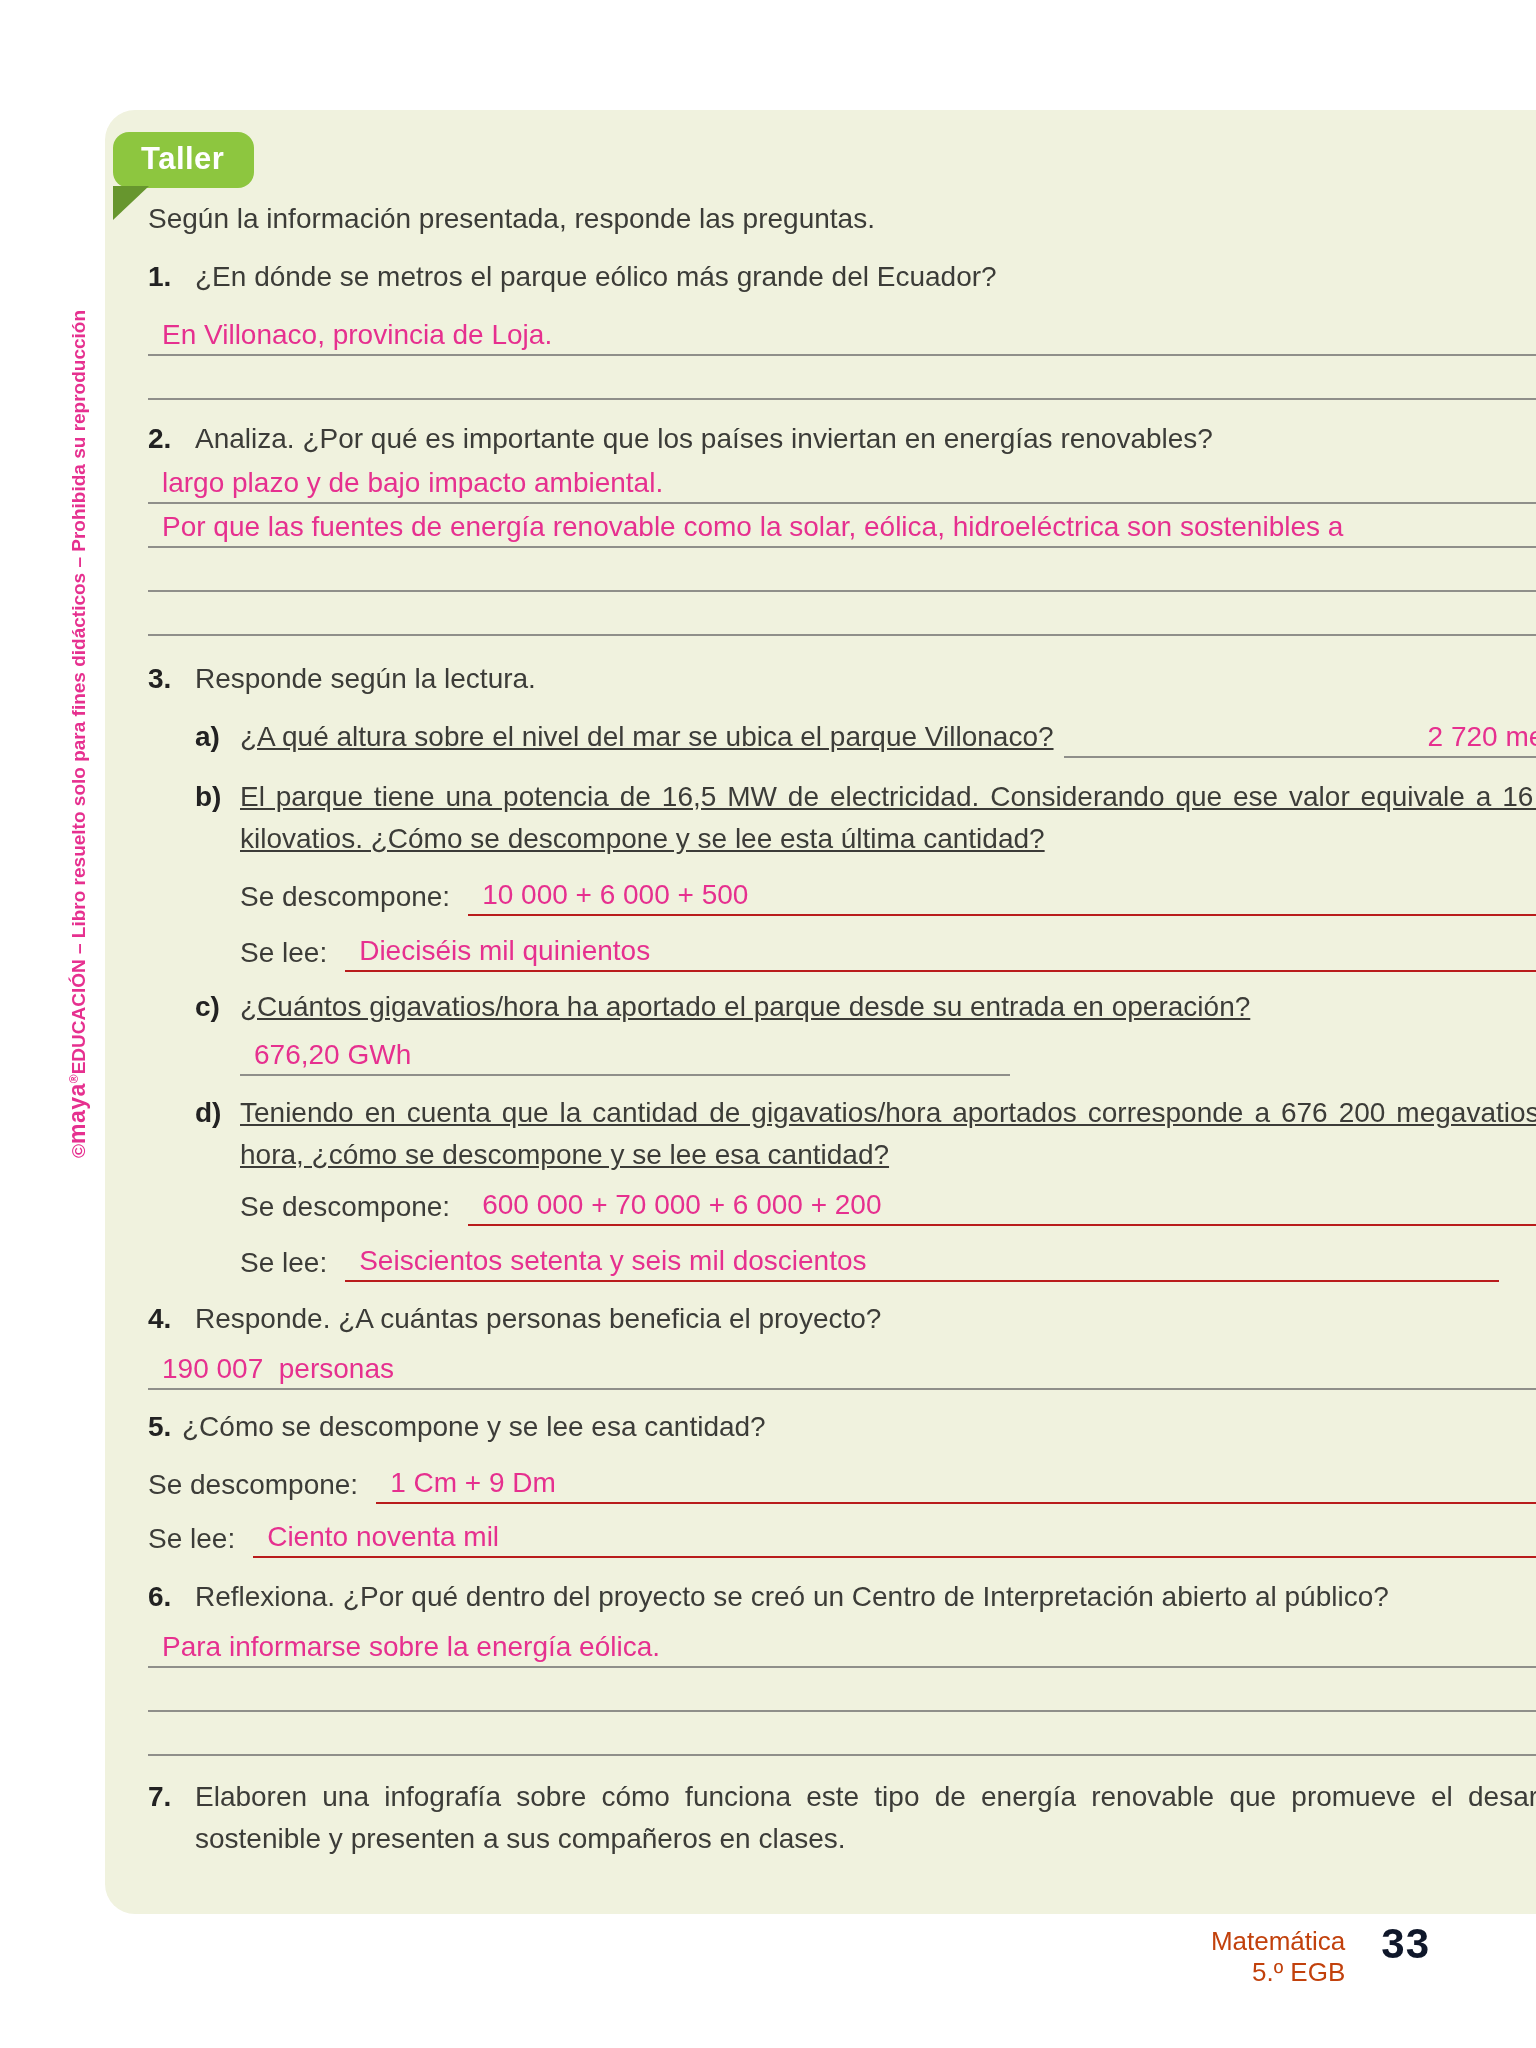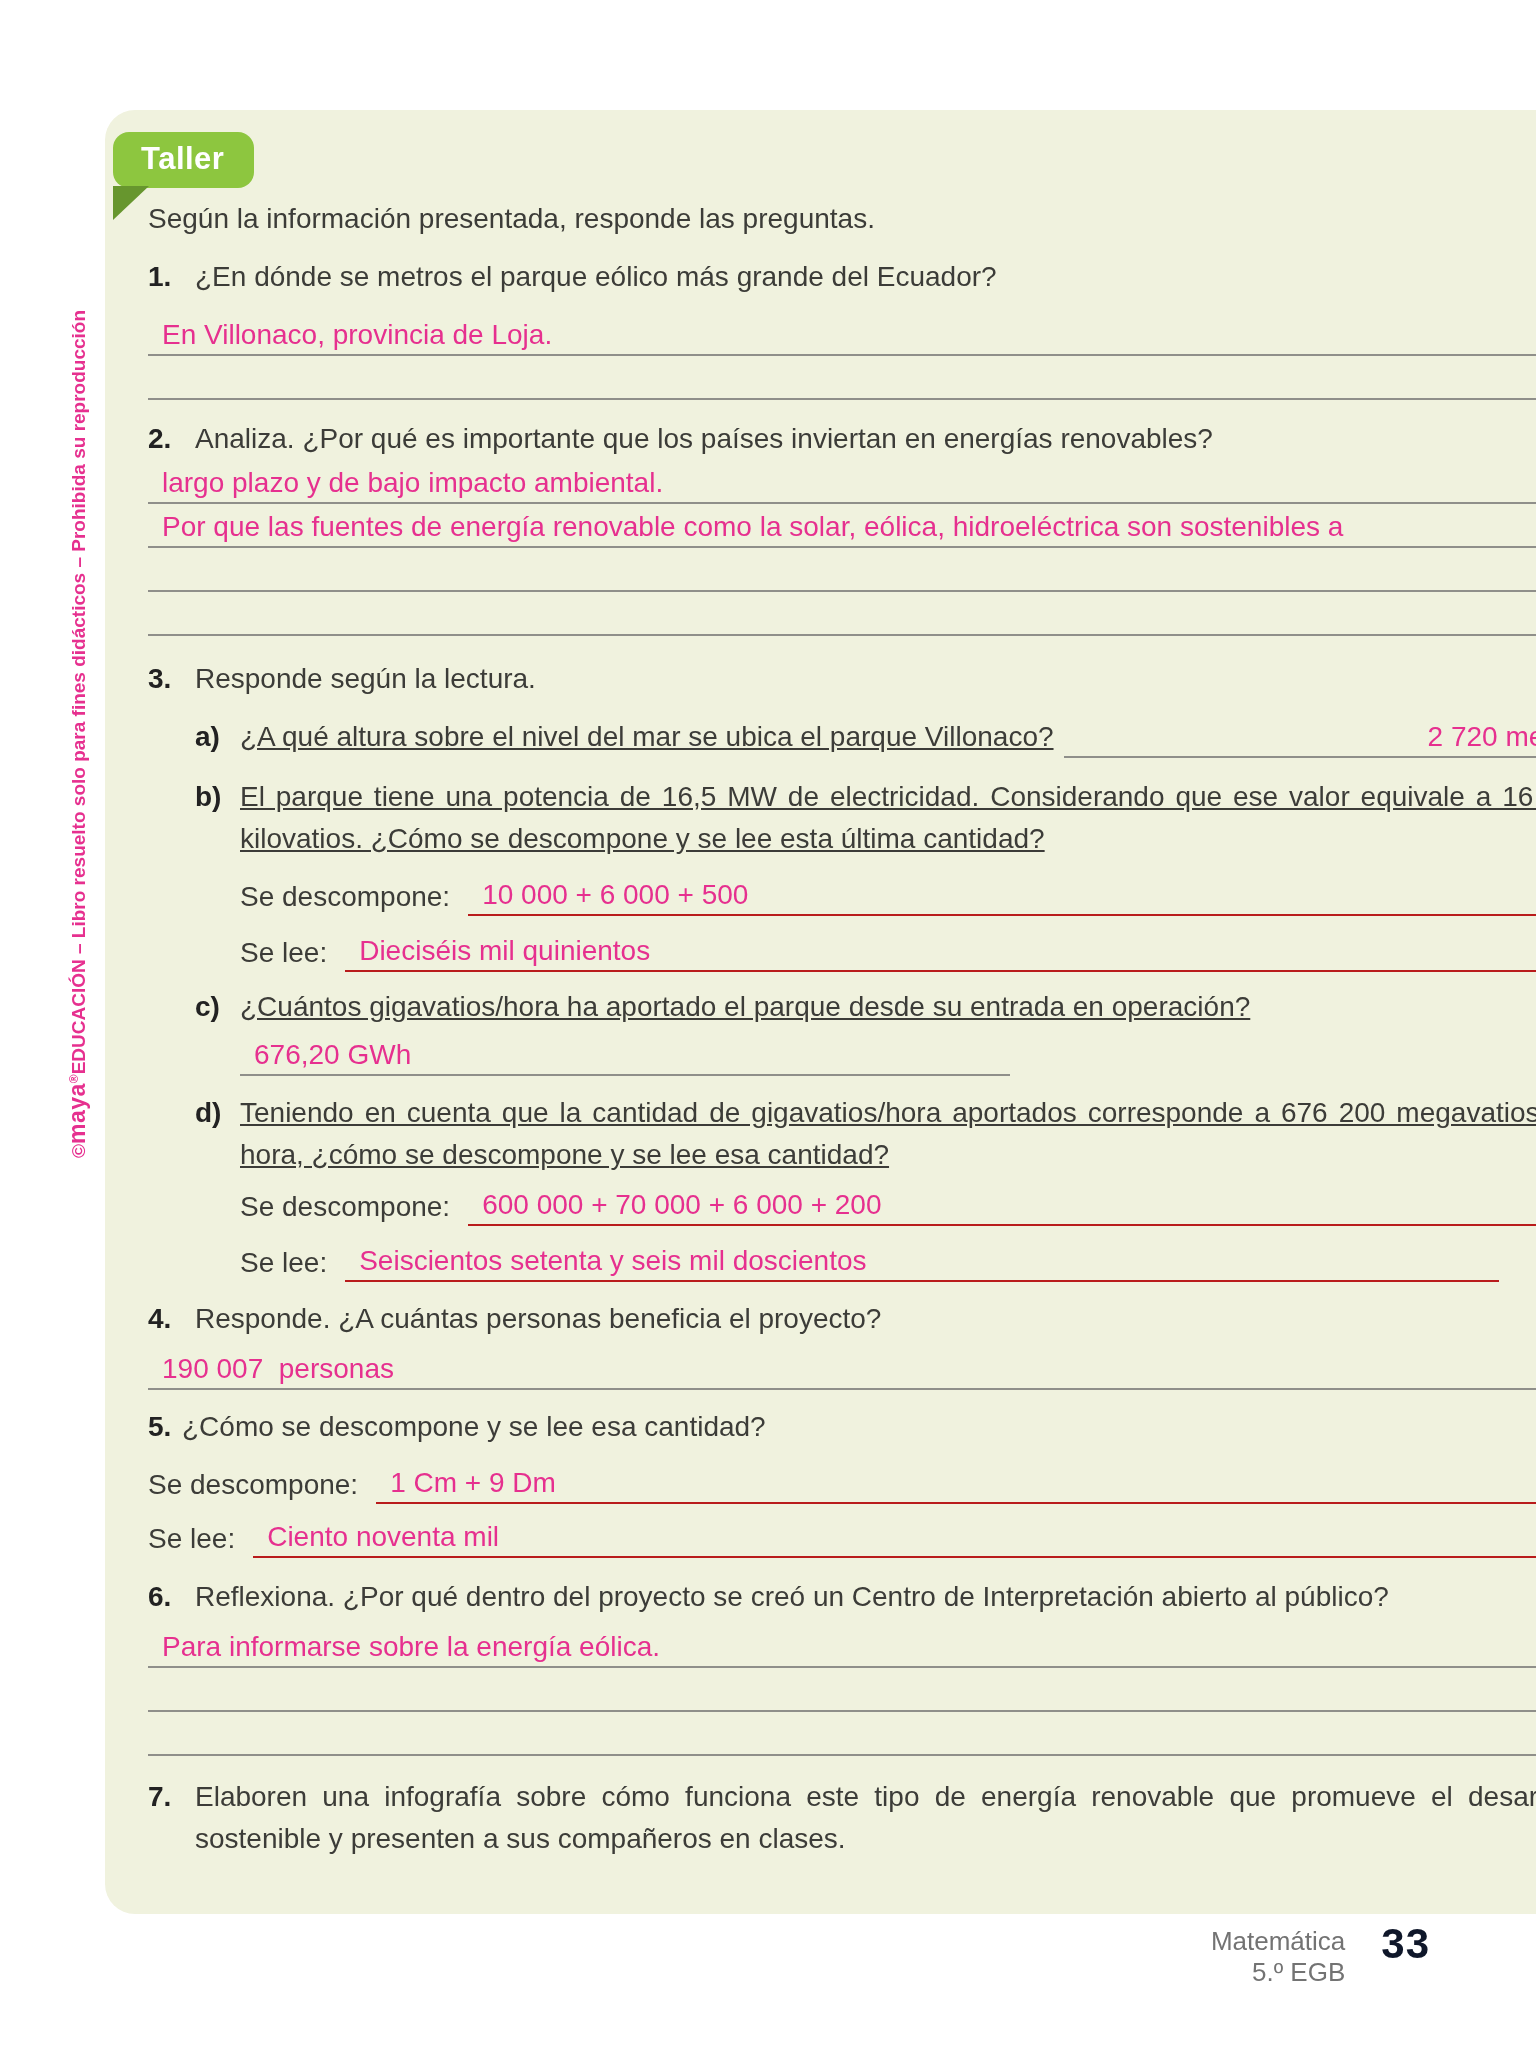--- a/index.html
+++ b/index.html
@@ -46,21 +46,21 @@
 
   
   .sidebar { position:absolute; left:64px; top:1158px; transform:rotate(-90deg);
              transform-origin:0 0; white-space:nowrap; color:#e6308f; font-size:19px;
              font-weight:700; }
   .sidebar .brand { font-size:23px; font-weight:700; letter-spacing:0.5px; }
   .sidebar .reg { font-size:12px; vertical-align:super; }
 
   
   .footer { position:absolute; top:1926px; right:106px; display:flex; gap:36px; align-items:flex-start; }
-  .footer-meta { text-align:right; color:#737373; font-size:26px; line-height:1.18; }
+  .footer-meta { text-align:right; color:#c2410c; font-size:26px; line-height:1.18; }
   .footer-page { font-size:42px; font-weight:700; color:#0f172a; line-height:0.85; letter-spacing:1px; }
 </style>
 </head>
 <body>
 
 <div class="page">
 
   <div class="sidebar">
     <span>©</span><span class="brand">maya</span><span class="reg">®</span><span>EDUCACIÓN – Libro resuelto solo para fines didácticos – Prohibida su reproducción</span>
   </div>

